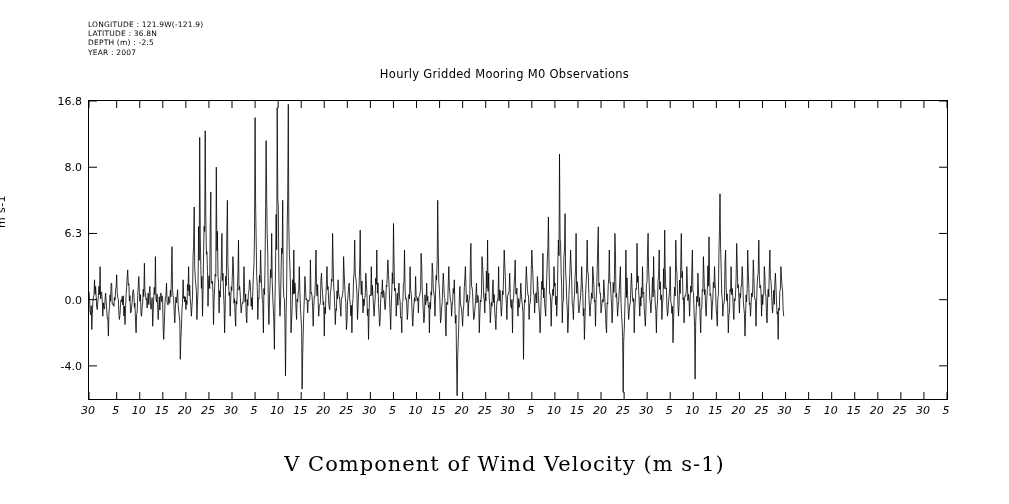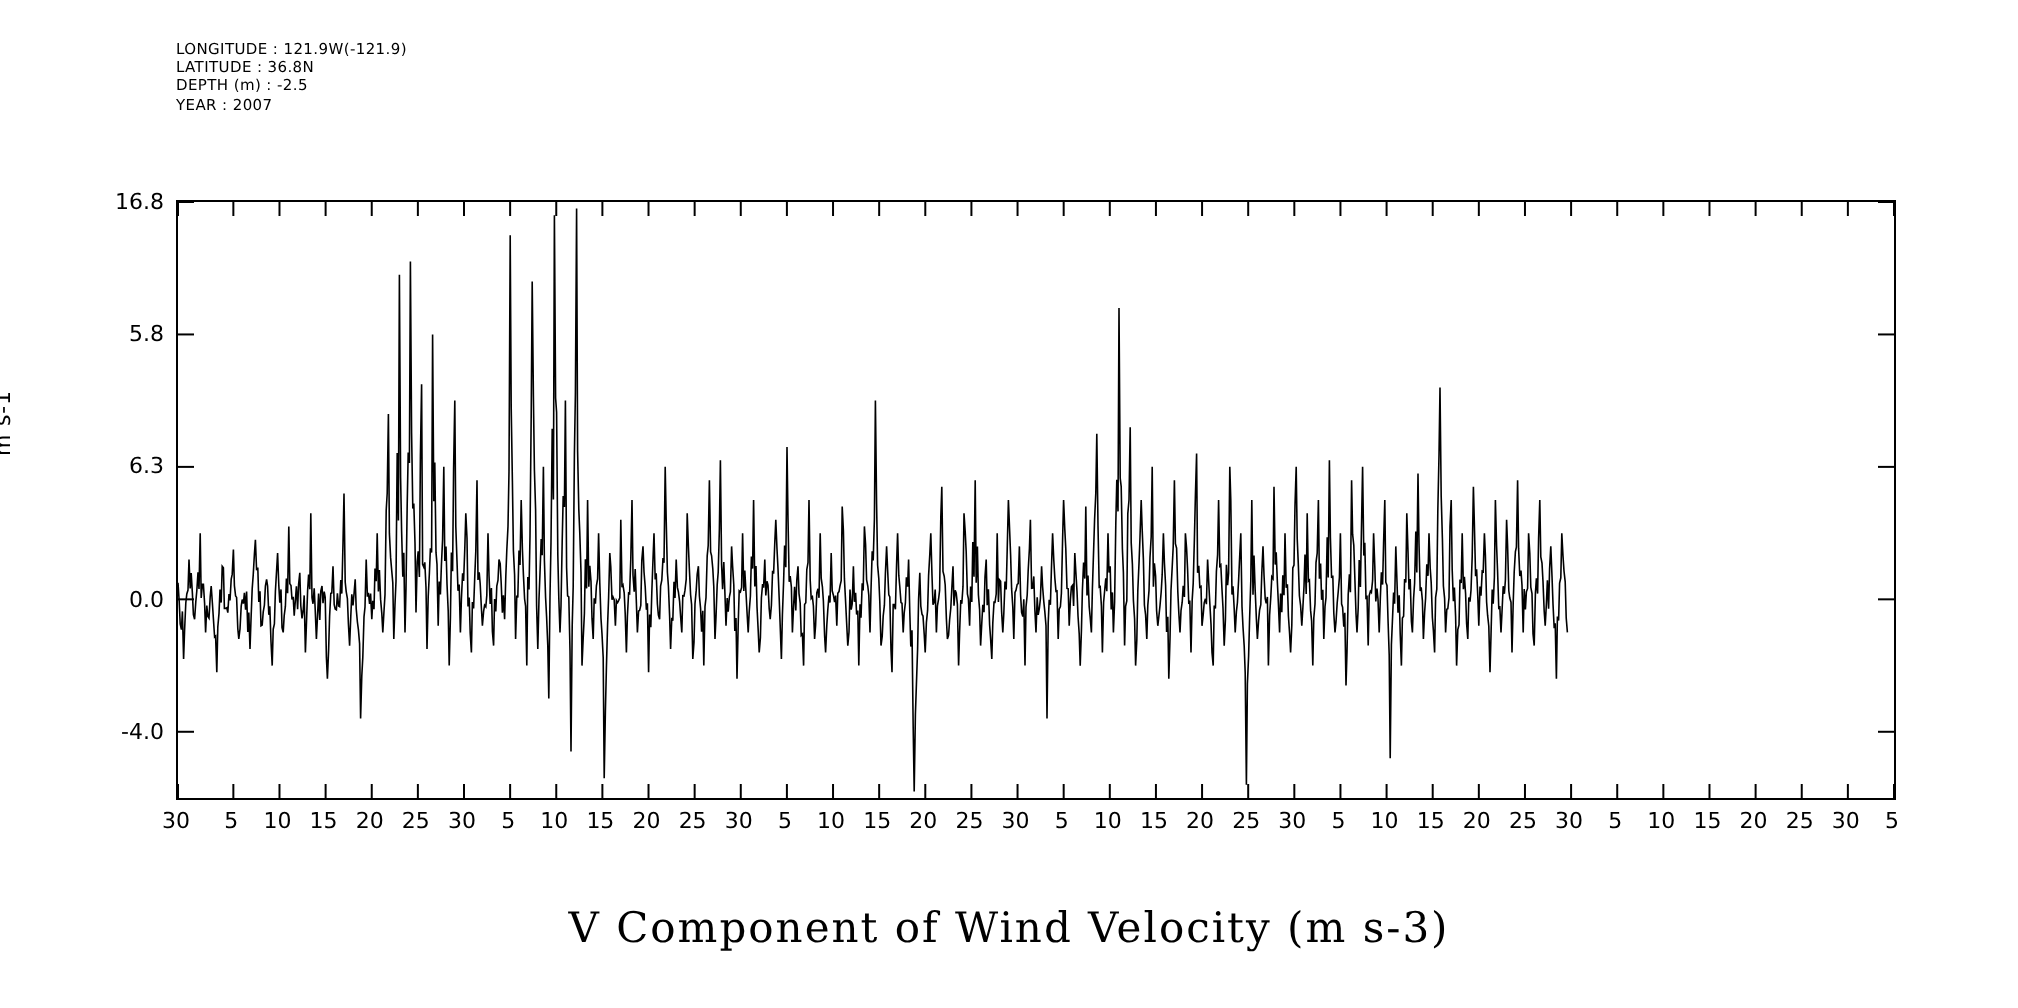--- a/index.html
+++ b/index.html
@@ -37,20 +37,21 @@
     position:absolute;right:0;width:46px;text-align:right;
     font-family:"DejaVu Sans",sans-serif;font-size:11px;
     transform:translateY(-50%);
   }
   .ytick-wrap{position:absolute;left:34px;top:100px;width:48px;height:300px;}
 
   .xtick{
     position:absolute;top:0;
     font-family:"DejaVu Sans",sans-serif;font-size:11px;
     transform:translateX(-50%);
+    font-style:italic;
   }
   .xtick-wrap{position:absolute;left:88px;top:404px;width:860px;height:16px;}
 
   .mlabel{
     position:absolute;top:0;
     font-family:"DejaVu Sans",sans-serif;font-size:13px;letter-spacing:0.6px;
     transform:translateX(-50%);
   }
   .mlabel-wrap{position:absolute;left:88px;top:424px;width:860px;height:20px;}
 
@@ -64,26 +65,27 @@
 </head>
 <body>
 
 <div id="root">
 
   <div class="meta">LONGITUDE : 121.9W(-121.9)
 LATITUDE : 36.8N
 DEPTH (m) : -2.5
 YEAR : 2007</div>
 
+  <div class="title">Hourly Gridded Mooring M0 Observations</div>
 
   <div class="ylabel">m s-1</div>
 
   <div class="ytick-wrap">
       <div class="ytick" style="top: 1px;">16.8</div>
-      <div class="ytick" style="top: 67.2222px;">5.8</div>
+      <div class="ytick" style="top: 67.2222px;">8.0</div>
       <div class="ytick" style="top: 133.444px;">6.3</div>
       <div class="ytick" style="top: 199.667px;">0.0</div>
       <div class="ytick" style="top: 265.889px;">-4.0</div>
     </div>
 
   <div class="plot-frame">
     <svg id="plot-svg" width="858" height="298" viewBox="0 0 858 298" preserveAspectRatio="none">
       <g id="ygrid-ticks">
           <line x1="0" x2="8" y1="0" y2="0" stroke="#000" stroke-width="1"></line>
           <line x1="850" x2="858" y1="0" y2="0" stroke="#000" stroke-width="1"></line>
@@ -212,15 +214,15 @@
       <div class="xtick" style="left: 696.548px;">30</div>
       <div class="xtick" style="left: 719.613px;">5</div>
       <div class="xtick" style="left: 742.677px;">10</div>
       <div class="xtick" style="left: 765.742px;">15</div>
       <div class="xtick" style="left: 788.806px;">20</div>
       <div class="xtick" style="left: 811.871px;">25</div>
       <div class="xtick" style="left: 834.935px;">30</div>
       <div class="xtick" style="left: 858px;">5</div>
     </div>
 
-  <div class="xlabel">V Component of Wind Velocity (m s-3)</div>
+  <div class="xlabel">V Component of Wind Velocity (m s-1)</div>
 
 </div>
 
 </body></html>

